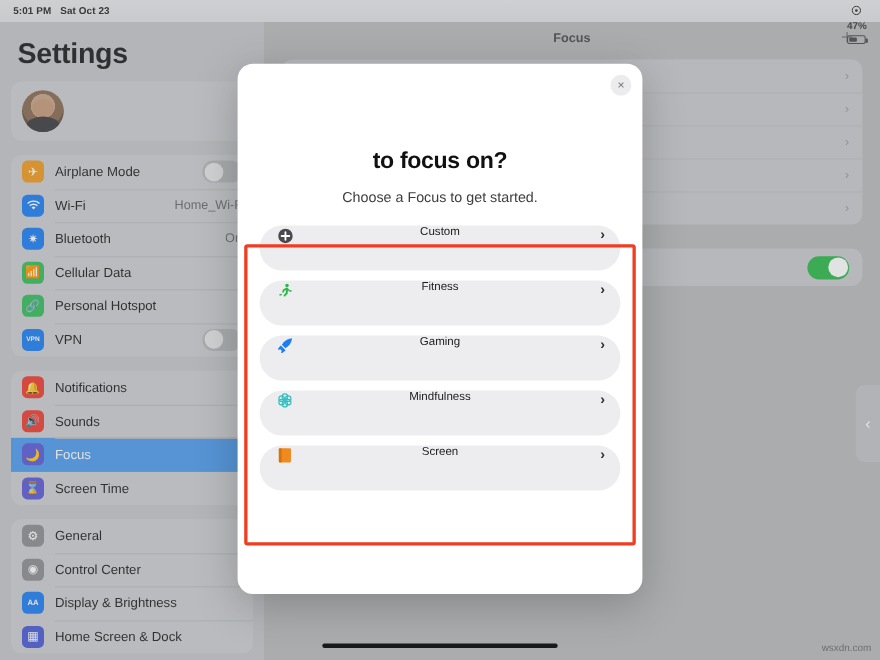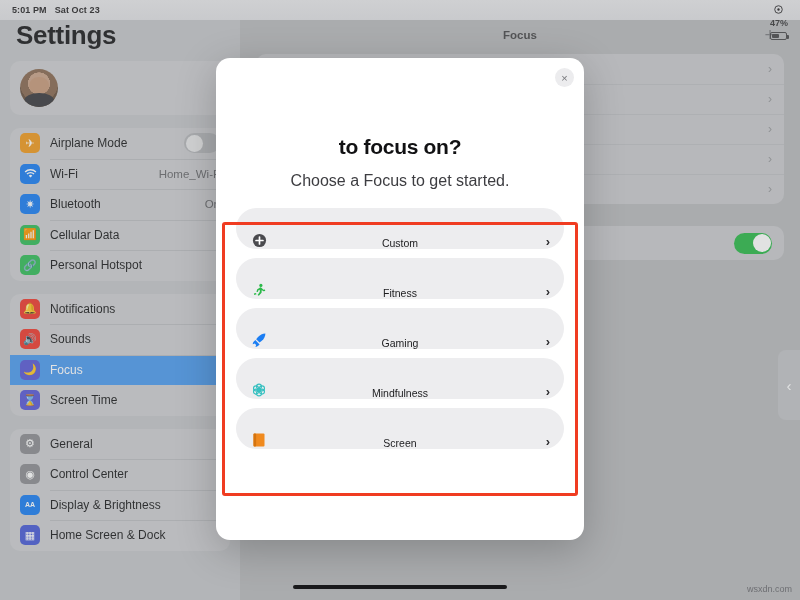--- a/index.html
+++ b/index.html
@@ -26,21 +26,21 @@
   .sig i:nth-child(3){height:6.5px}.sig i:nth-child(4){height:8px}
   .batt{ width:17px;height:8px;border:1px solid #4a4a4c;border-radius:2px;position:relative;display:inline-block;}
   .batt::after{content:"";position:absolute;right:-2.5px;top:2px;width:1.5px;height:4px;background:#4a4a4c;border-radius:0 1px 1px 0;}
   .batt i{position:absolute;left:1px;top:1px;bottom:1px;width:45%;background:#4a4a4c;border-radius:1px;display:block;}
 
   
   #sidebar{
     position:absolute; top:20px; left:0; width:240px; height:580px;
     background:#c5c6ca; padding:0 10px; overflow:hidden;
   }
-  #settings-title{ font-size:26px; font-weight:bold; color:#1c1c1e; margin:0 0 10px 6px; letter-spacing:-.3px;}
+  #settings-title{ font-size:26px; font-weight:bold; color:#1c1c1e; margin:13px 0 10px 6px; letter-spacing:-.3px;}
   .group{ background:#cdced1; border-radius:10px; margin-bottom:13px; overflow:hidden;}
   .row{ display:flex; align-items:center; height:30.5px; padding:0 10px; position:relative;}
   .row + .row::before{ content:""; position:absolute; left:40px; right:0; top:0; height:1px; background:#bcbdc1;}
   .row.sel{ background:#4e9bef; }
   .row.sel .row-label{ color:#fff; }
   .row.sel + .row::before{ background:transparent; }
   .ico{ width:20px;height:20px;border-radius:5px;display:flex;align-items:center;justify-content:center;
         color:#fff;font-size:11px;flex:0 0 20px;margin-right:10px;}
   .row-label{ font-size:12px; color:#1c1c1e; white-space:nowrap;}
   .row-val{ margin-left:auto; font-size:11.5px; color:#6a6a6e; max-width:76px; overflow:hidden; text-overflow:clip; white-space:nowrap;}
@@ -83,26 +83,26 @@
     position:absolute; left:216px; top:58px; width:368px; height:482px;
     background:#ffffff; border-radius:14px; z-index:11;
     box-shadow:0 10px 40px rgba(0,0,0,.22);
     overflow:hidden;
   }
   #close-button{
     position:absolute; right:10px; top:10px; width:19px;height:19px;border-radius:50%;
     background:#ececee; color:#77787c; font-size:11px; display:flex;align-items:center;justify-content:center;
   }
   #modal-title{ margin-top:76px; text-align:center; font-size:21px; font-weight:bold; color:#111113; line-height:1.24; letter-spacing:-.3px;}
-  #modal-subtitle{ text-align:center; font-size:16px; color:#3d3d41; margin-top:12px;}
+  #modal-subtitle{ text-align:center; font-size:13px; color:#3d3d41; margin-top:12px;}
 
   #focus-options{ margin-top:18px; padding:0 20px; }
   .focus-option{
     height:41px; background:#ededef; border-radius:21px; margin-bottom:9px;
-    display:flex; align-items:flex-end; padding:0 14px; position:relative;
+    display:flex; align-items:flex-start; padding:0 14px; position:relative;
   }
   .fo-icon{ width:18px;height:18px;flex:0 0 18px; display:flex;align-items:center;justify-content:center; font-size:14px;}
   .fo-label{ position:absolute; left:0; right:0; text-align:center; font-size:10.5px; color:#1c1c1e;}
   .fo-chev{ margin-left:auto; color:#2e2e31; font-size:13px; font-weight:600;}
 
   
   #annotation-box{
     position:absolute; left:222px; top:222px; width:356px; height:274px;
     border:3px solid #f03c21; border-radius:3px; z-index:12; pointer-events:none;
   }
@@ -175,20 +175,25 @@
       <span class="row-val">On</span>
     </div>
     <div class="row">
       <span class="ico" style="background:#34bd5a">📶</span>
       <span class="row-label">Cellular Data</span>
     </div>
     <div class="row">
       <span class="ico" style="background:#34bd5a">🔗</span>
       <span class="row-label">Personal Hotspot</span>
     </div>
+    <div class="row">
+      <span class="ico" style="background:#1c7ef3;font-size:6px;font-weight:bold">VPN</span>
+      <span class="row-label">VPN</span>
+      <span class="toggle-off"></span>
+    </div>
   </div>
 
   <div class="group">
     <div class="row">
       <span class="ico" style="background:#ef3b30">🔔</span>
       <span class="row-label">Notifications</span>
     </div>
     <div class="row">
       <span class="ico" style="background:#ef3b30">🔊</span>
       <span class="row-label">Sounds</span>

